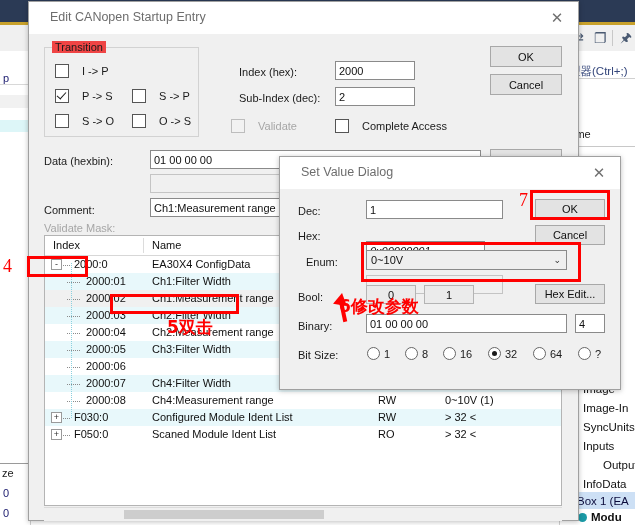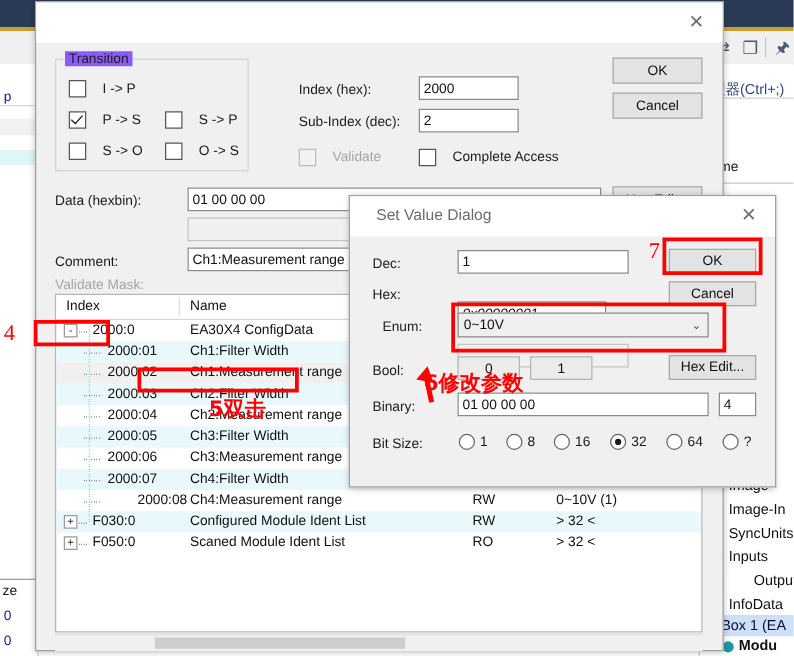--- a/index.html
+++ b/index.html
@@ -79,21 +79,21 @@
   .dlg-close {
     position: absolute; right: 8px; top: 5px;
     width: 26px; height: 22px; color: #707070;
     font-size: 15px; text-align: center; line-height: 22px;
     cursor: default;
   }
   .grp {
     position: absolute; border: 1px solid #d2d2d2;
   }
   .grp-legend {
-    position: absolute; top: -7px; left: 7px; background: #8b5cf6;
+    position: absolute; top: -7px; left: 7px; background: #ef4444;
     padding: 0 3px; font-size: 11px; color: #1b1b1b;
   }
   .chk {
     position: absolute; display: flex; align-items: center; gap: 13px;
     font-size: 11px; color: #1b1b1b; white-space: nowrap;
   }
   .chk .box {
     width: 12px; height: 12px; border: 1px solid #555; background: #fff;
     display: inline-block; position: relative; flex: 0 0 auto;
   }
@@ -261,20 +261,21 @@
 
   <div class="tree-bg-sel" style="left:566px;top:492px;width:69px;height:17px;"></div>
   <div class="tree-bg-item" style="left:577px;top:495px;color:#0b0b3b;">Box 1 (EA</div>
 
   <div class="dot-icon" style="left:578px;top:513px;"></div>
   <div class="tree-bg-item" style="left:591px;top:511px;font-weight:600;">Modu</div>
 
   <div class="dlg" style="left:28px;top:1px;width:549px;height:518px;">
 
     <div class="dlg-title">
+      <div class="dlg-title-text">Edit CANopen Startup Entry</div>
       <div class="dlg-close">✕</div>
     </div>
 
     <div class="grp" style="left:15px;top:45px;width:153px;height:88px;">
       <div class="grp-legend">Transition</div>
     </div>
     <div class="chk" style="left:26px;top:62px;">
       <span class="box"></span>
       <span>I -&gt; P</span>
     </div>
@@ -294,21 +295,21 @@
       <span class="box"></span>
       <span>O -&gt; S</span>
     </div>
 
     <div class="fld-label" style="left:210px;top:64px;">Index (hex):</div>
     <div class="inp" style="left:306px;top:59px;width:80px;height:19px;">2000</div>
 
     <div class="fld-label" style="left:210px;top:90px;">Sub-Index (dec):</div>
     <div class="inp" style="left:306px;top:85px;width:80px;height:19px;">2</div>
 
-    <div class="chk disabled" style="left:210px;top:117px;">
+    <div class="chk disabled" style="left:202px;top:117px;">
       <span class="box"></span>
       <span>Validate</span>
     </div>
     <div class="chk" style="left:306px;top:117px;">
       <span class="box"></span>
       <span>Complete Access</span>
     </div>
 
     <div class="btn" style="left:461px;top:44px;width:72px;height:21px;">OK</div>
     <div class="btn" style="left:461px;top:72px;width:72px;height:21px;">Cancel</div>
@@ -360,30 +361,29 @@
             <span class="c" style="left: 107px;">Ch2:Measurement range</span>
           </div>
           <div class="lv-row alt">
             <div class="dotline" style="left: 22px; width: 14px;"></div>
             <span class="c" style="left: 41px;">2000:05</span>
             <span class="c" style="left: 107px;">Ch3:Filter Width</span>
           </div>
           <div class="lv-row">
             <div class="dotline" style="left: 22px; width: 14px;"></div>
             <span class="c" style="left: 41px;">2000:06</span>
-            <span class="c" style="left: 107px;">Ch3:Measurement range</span>
           </div>
           <div class="lv-row alt">
             <div class="dotline" style="left: 22px; width: 14px;"></div>
             <span class="c" style="left: 41px;">2000:07</span>
             <span class="c" style="left: 107px;">Ch4:Filter Width</span>
           </div>
           <div class="lv-row">
             <div class="dotline" style="left: 22px; width: 14px;"></div>
-            <span class="c" style="left: 41px; margin-left: 24px;">2000:08</span>
+            <span class="c" style="left: 41px;">2000:08</span>
             <span class="c" style="left: 107px;">Ch4:Measurement range</span>
             <span class="c" style="left: 333px;">RW</span>
             <span class="c" style="left: 400px;">0~10V (1)</span>
           </div>
           <div class="lv-row alt">
             <div class="expander" style="left: 6px;">+</div>
             <div class="dotline" style="left: 18px; width: 8px;"></div>
             <span class="c" style="left: 29px;">F030:0</span>
             <span class="c" style="left: 107px;">Configured Module Ident List</span>
             <span class="c" style="left: 333px;">RW</span>

